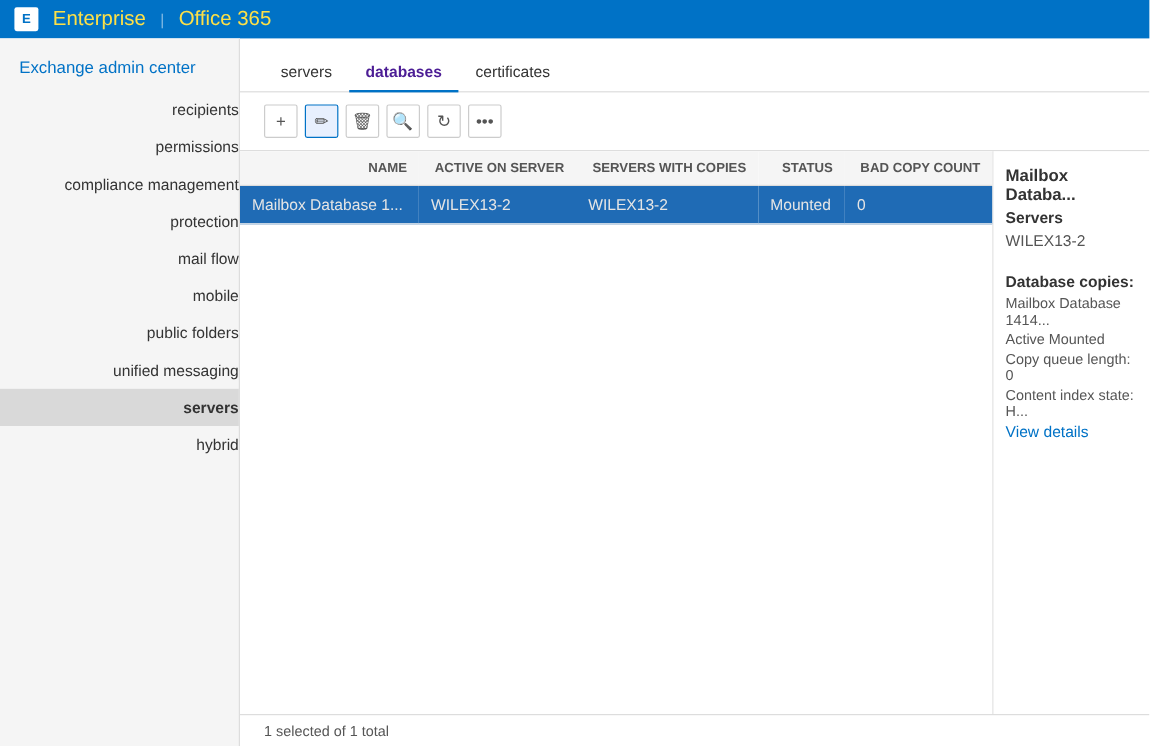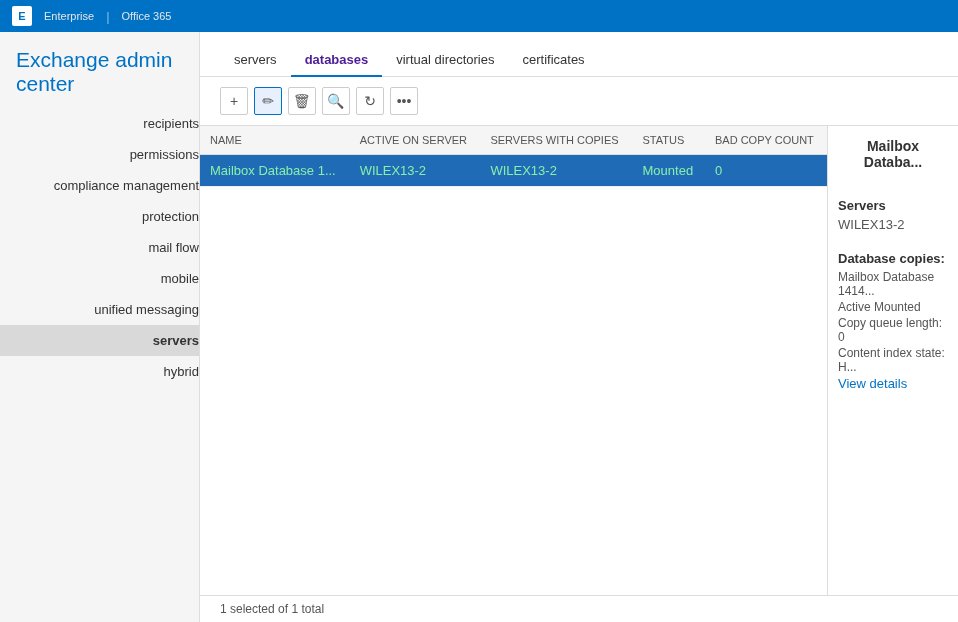--- a/index.html
+++ b/index.html
@@ -18,22 +18,22 @@
     .top-bar-logo {
       width: 20px; height: 20px;
       background: #fff;
       border-radius: 2px;
       display: flex; align-items: center; justify-content: center;
       color: #0072c6;
       font-weight: bold;
       font-size: 11px;
     }
     .top-bar-title {
-      font-size: 11px;
-      color: #e5e5e5;
+      font-size: 17px;
+      color: #fde047;
     }
     .top-bar-sep {
       color: rgba(255,255,255,0.5);
     }
 
     
     .main-layout {
       display: flex;
       height: calc(622px - 32px);
     }
@@ -41,21 +41,21 @@
     
     .sidebar {
       width: 200px;
       background: #f5f5f5;
       border-right: 1px solid #ddd;
       padding-top: 0;
       flex-shrink: 0;
     }
     .page-title {
       color: #0072c6;
-      font-size: 21px;
+      font-size: 14px;
       font-weight: 300;
       padding: 16px 16px 12px 16px;
     }
     .sidebar-nav {
       list-style: none;
     }
     .sidebar-nav li {
       padding: 8px 0;
       cursor: pointer;
       color: #333;
@@ -134,55 +134,54 @@
       width: 100%;
       border-collapse: collapse;
       font-size: 12px;
     }
     thead tr {
       background: #f5f5f5;
       border-bottom: 1px solid #ddd;
     }
     thead th {
       padding: 8px 10px;
-      text-align: left;
-      font-weight: 400;
+      text-align: right;
+      font-weight: 700;
       color: #555;
       font-size: 11px;
       text-transform: uppercase;
       white-space: nowrap;
     }
     tbody tr {
       cursor: pointer;
     }
     tbody tr.selected {
       background: #1f6bb5;
-      color: #86efac;
+      color: #e5e5e5;
     }
     tbody td {
       padding: 8px 10px;
       border-bottom: 1px solid #eee;
       font-size: 13px;
     }
 
     
     .detail-panel {
       width: 130px;
       background: #fff;
       overflow-y: auto;
       padding: 12px 10px;
       flex-shrink: 0;
     }
     .detail-panel h3 {
       font-size: 14px;
       font-weight: 600;
       color: #333;
-      margin-bottom: 28px;
+      margin-bottom: 4px;
       word-break: break-word;
-      text-align: center;
     }
     .detail-section-title {
       font-weight: 600;
       color: #333;
       margin-bottom: 4px;
       font-size: 13px;
     }
     .detail-value {
       color: #555;
       font-size: 13px;
@@ -232,32 +231,32 @@
 
   <div class="sidebar">
     <div class="page-title">Exchange admin center</div>
     <ul class="sidebar-nav">
       <li class="">recipients</li>
       <li class="">permissions</li>
       <li class="">compliance management</li>
       <li class="">protection</li>
       <li class="">mail flow</li>
       <li class="">mobile</li>
+      <li class="">public folders</li>
       <li class="">unified messaging</li>
       <li class="active">servers</li>
       <li class="">hybrid</li>
     </ul>
   </div>
 
   <div class="content">
 
     <nav class="tab-nav">
       <a class="">servers</a>
       <a class="active">databases</a>
-      <a class="">virtual directories</a>
       <a class="">certificates</a>
     </nav>
 
     <div class="toolbar">
       <button class="toolbar-btn" title="Add">
         <span>+</span>
       </button>
       <button class="toolbar-btn active" title="Edit">
         <span>✏</span>
       </button>

